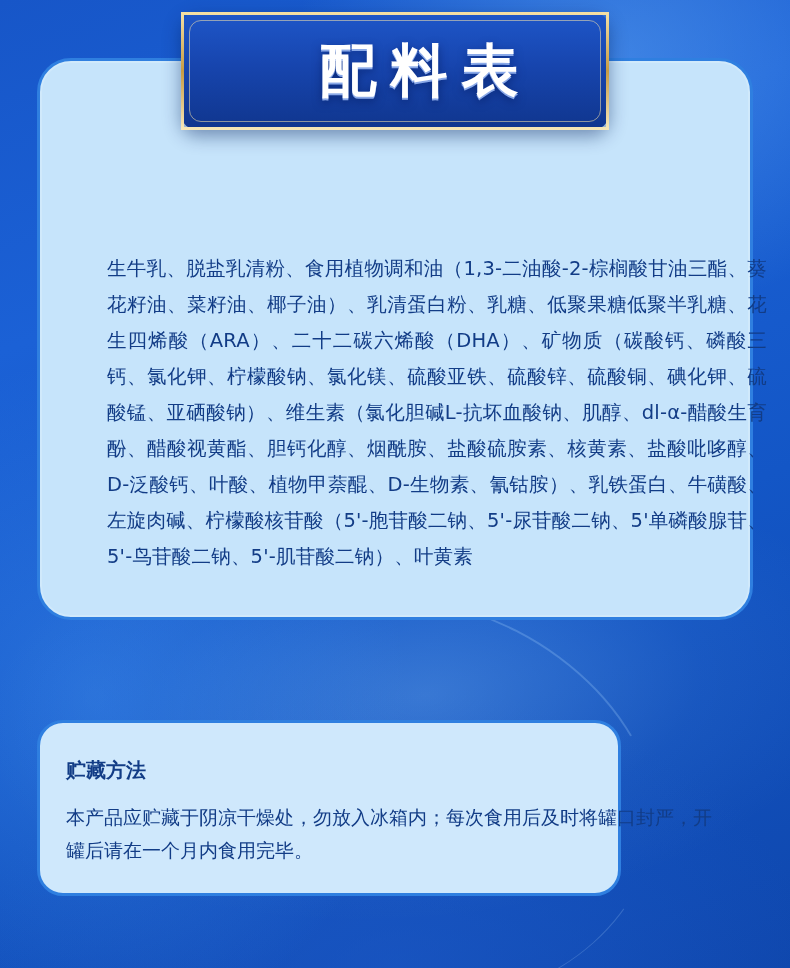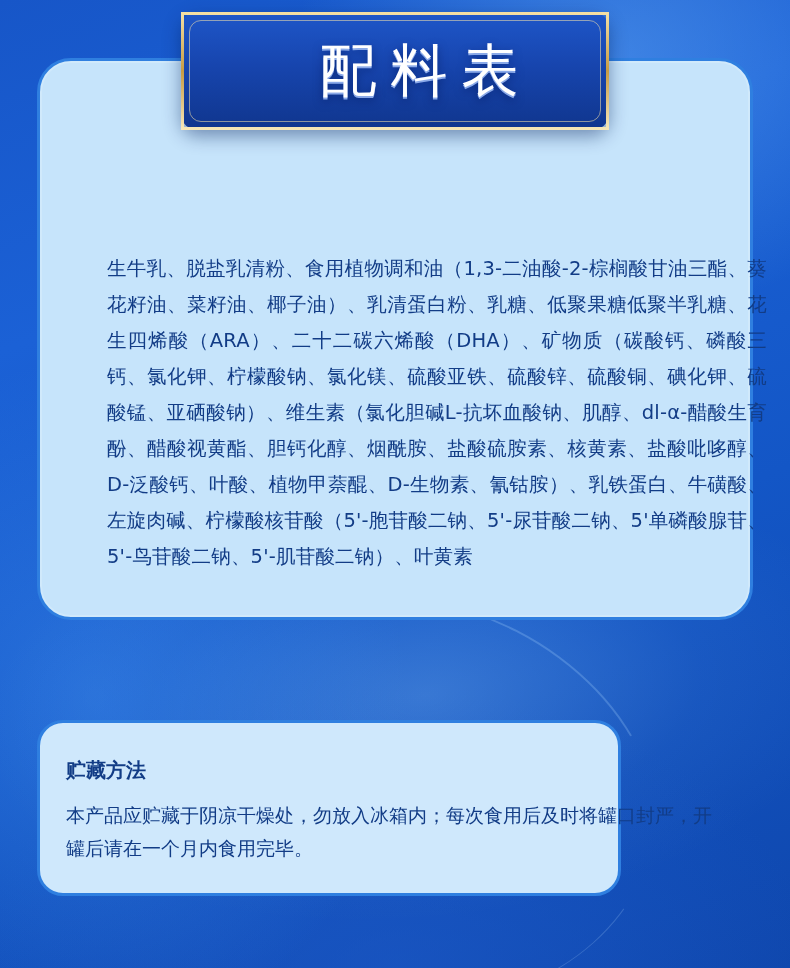--- a/index.html
+++ b/index.html
@@ -96,21 +96,21 @@
   }
   .banner-title {
     position: absolute;
     inset: 0;
     display: flex;
     align-items: center;
     justify-content: center;
     letter-spacing: 14px;
     text-indent: 14px;
     font-size: 57px;
-    font-weight: normal;
+    font-weight: bold;
     color: #ffffff;
     text-shadow:
       0 2px 0 #8aa9e8,
       0 4px 10px rgba(0,20,80,0.55);
     font-family: "DejaVu Sans", "Liberation Sans", sans-serif;
     padding-left: 48px;
   }
 
   
   .ingredients {
@@ -148,21 +148,21 @@
     font-family: "DejaVu Sans", "Liberation Sans", sans-serif;
   }
   .storage-body {
     position: absolute;
     left: 26px;
     top: 78px;
     width: 664px;
     font-size: 19px;
     line-height: 33px;
     color: #123c86;
-    font-family: Liberation Mono, monospace;
+    font-family: Liberation Serif, serif;
   }
 </style>
 </head>
 <body>
 
 <div class="bg">
   <div class="bg-swoosh"></div>
   <div class="bg-arc"></div>
   <div class="bg-arc2"></div>
 </div>

